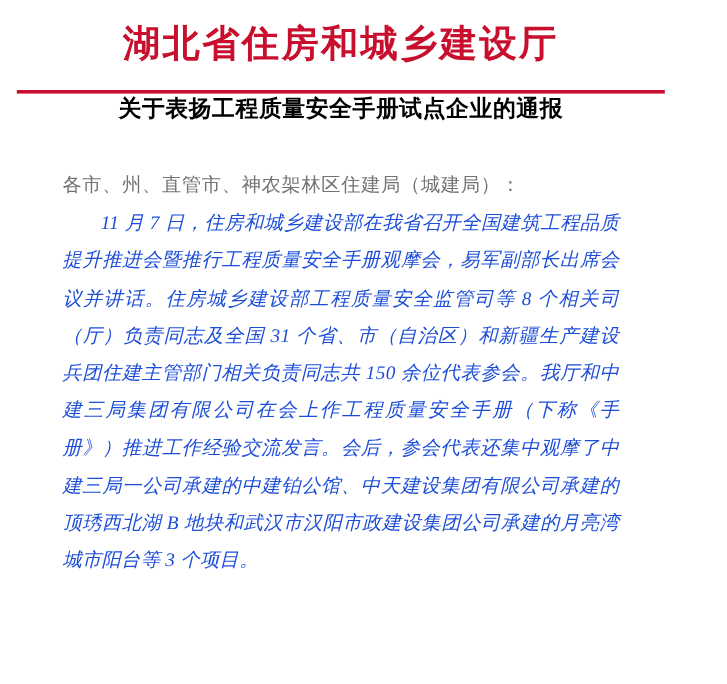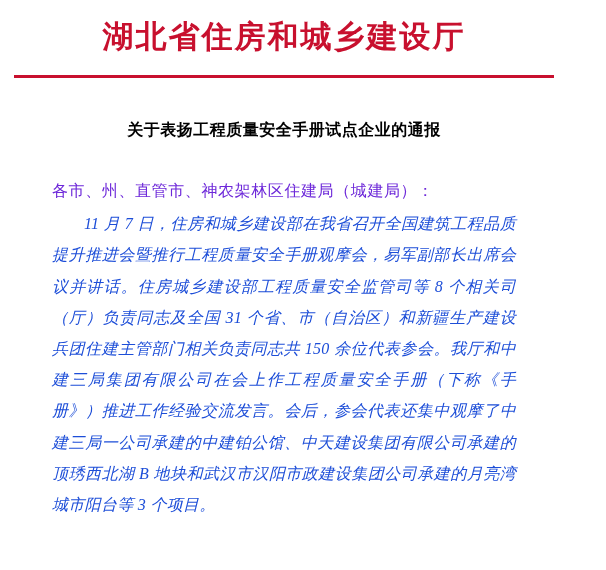--- a/index.html
+++ b/index.html
@@ -41,32 +41,31 @@
   }
   .doc-number {
     text-align: right;
     font-size: 15px;
     color: #111;
     margin: 34px 56px 0 0;
     letter-spacing: 0.5px;
   }
   .doc-title {
     text-align: center;
-    font-size: 16px;
+    font-size: 19px;
     font-weight: bold;
     color: #000;
-    margin-top: 42px;
     letter-spacing: 0.5px;
   }
   .body-wrap {
     margin: 0 52px;
   }
   .salutation {
     font-size: 16px;
-    color: #6d28d9;
+    color: #737373;
     margin-top: 40px;
     letter-spacing: 0.6px;
   }
   .para {
     font-size: 16px;
     color: #1d4ed8;
     line-height: 1.95;
     text-align: justify;
     text-justify: inter-ideograph;
     text-indent: 2em;

